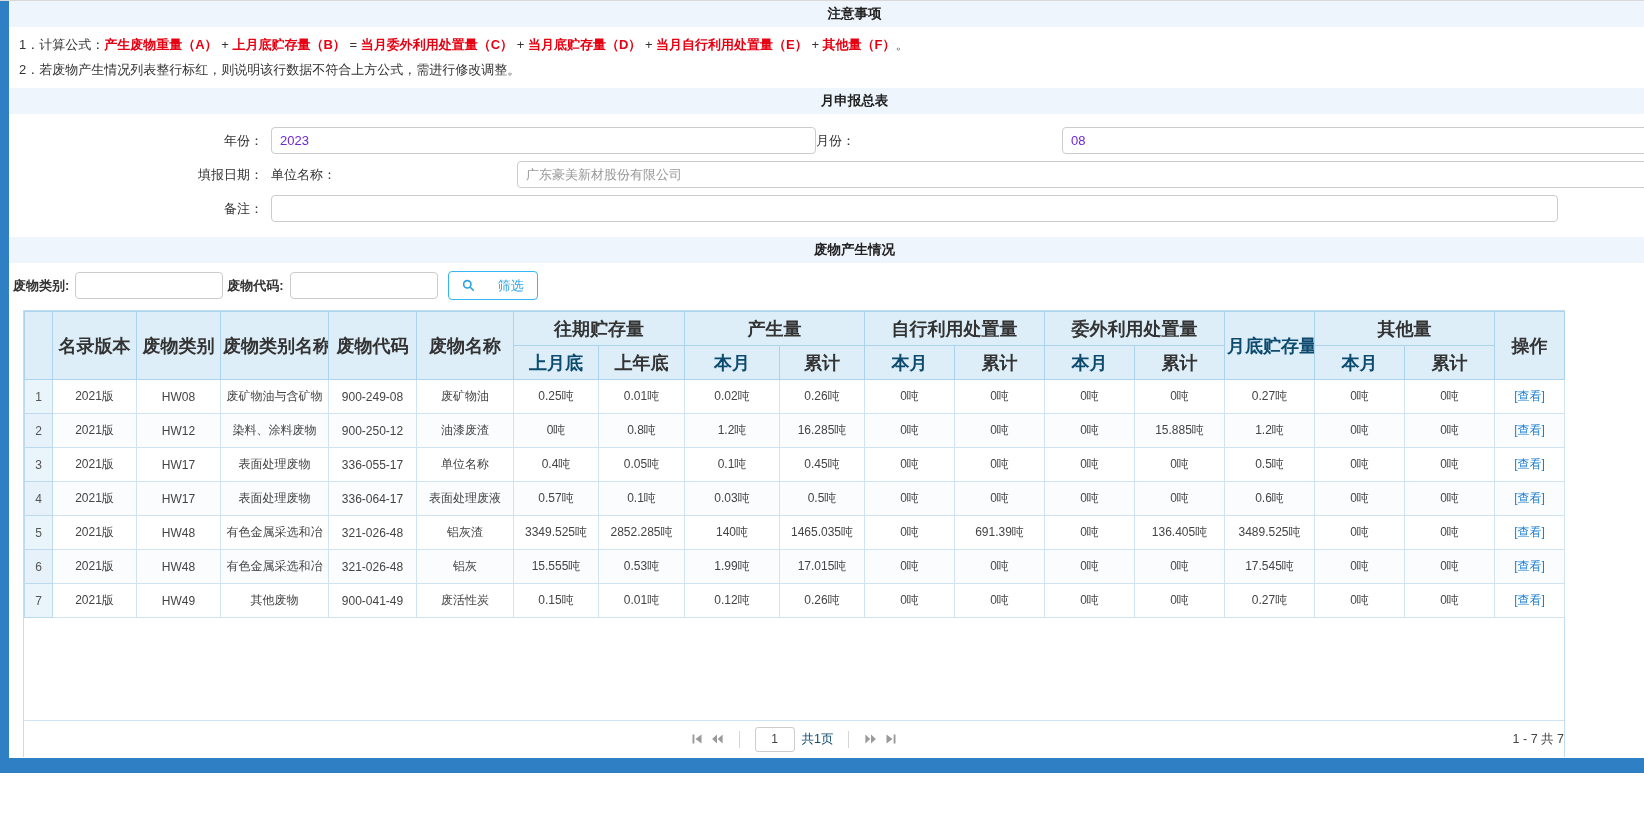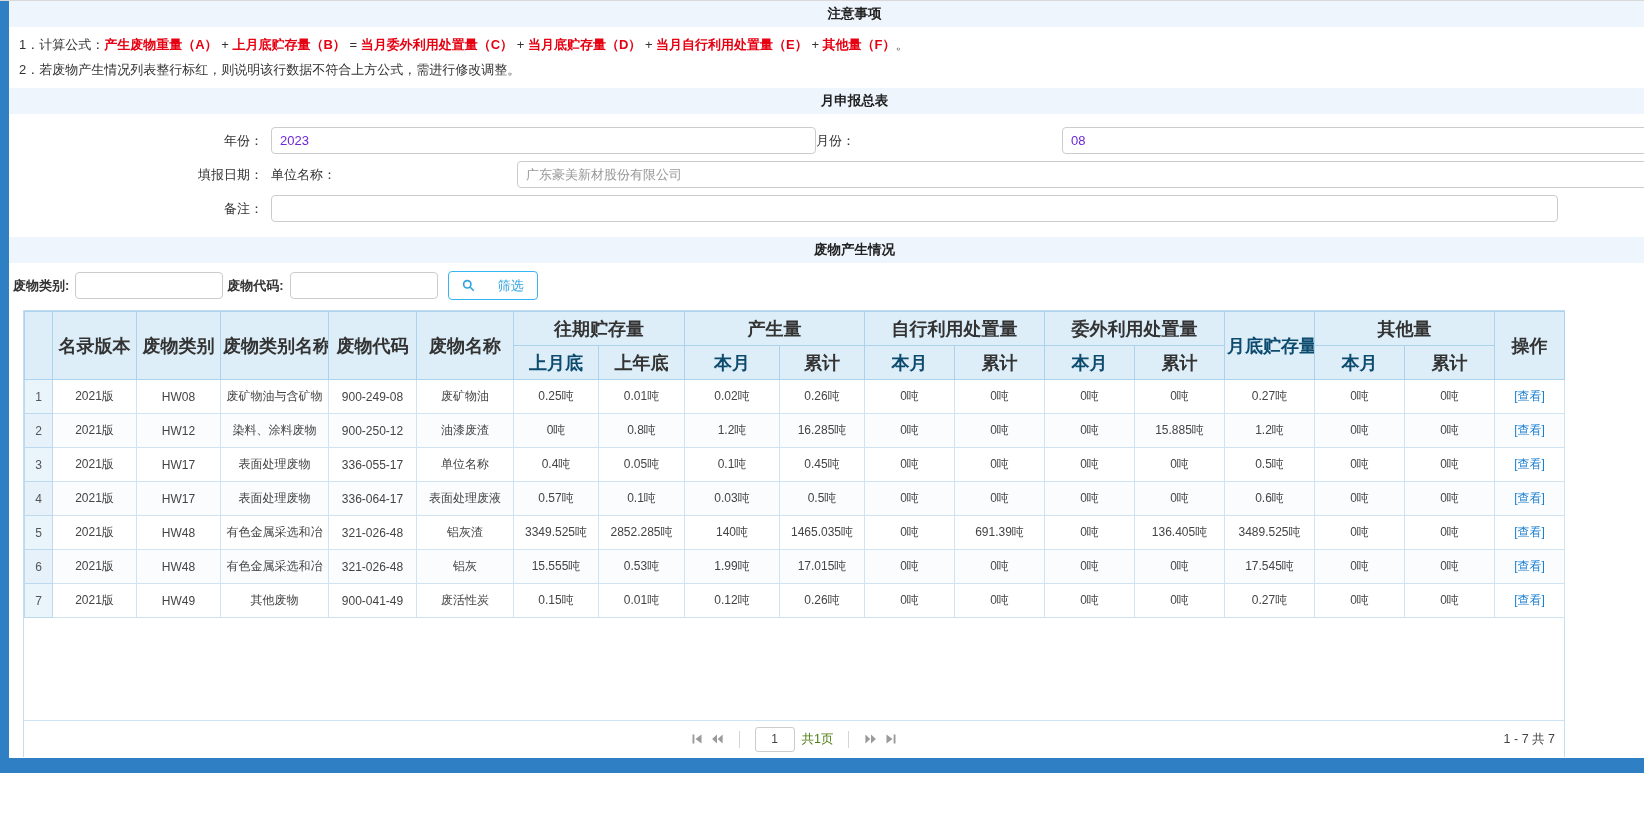--- a/index.html
+++ b/index.html
@@ -55,22 +55,22 @@
   table.grid tbody tr:nth-child(even) td.idx-col{background:#e6f1fa;}
   .view-link{color:#1a7fd0;cursor:pointer;}
 
   .grid-empty{height:102px;}
   .pager{height:36px;border-top:1px solid #cfe3f2;position:relative;display:flex;align-items:center;justify-content:center;font-size:12.5px;color:#444;background:#fff;}
   .pager-center{display:flex;align-items:center;gap:7px;}
   .pbtn{display:inline-flex;align-items:center;cursor:pointer;}
   .pbtn svg{fill:#9a9a9a;}
   .psep{width:1px;height:17px;background:#d5d5d5;margin:0 8px;}
   .pinput{width:34px;height:21px;border:1px solid #ccc;border-radius:3px;text-align:center;font-size:12px;color:#444;font-family:inherit;outline:none;}
-  .ptext{color:#4d7c0f;}
-  .pager-right{position:absolute;right:9px;top:0;height:36px;line-height:36px;color:#444;}
+  .ptext{color:#0c4a6e;}
+  .pager-right{position:absolute;right:0;top:0;height:36px;line-height:36px;color:#444;}
 </style>
 </head>
 <body>
 
 <div class="page">
   <div class="content">
 
     <div class="band">注意事项</div>
 
     <div class="notice">

